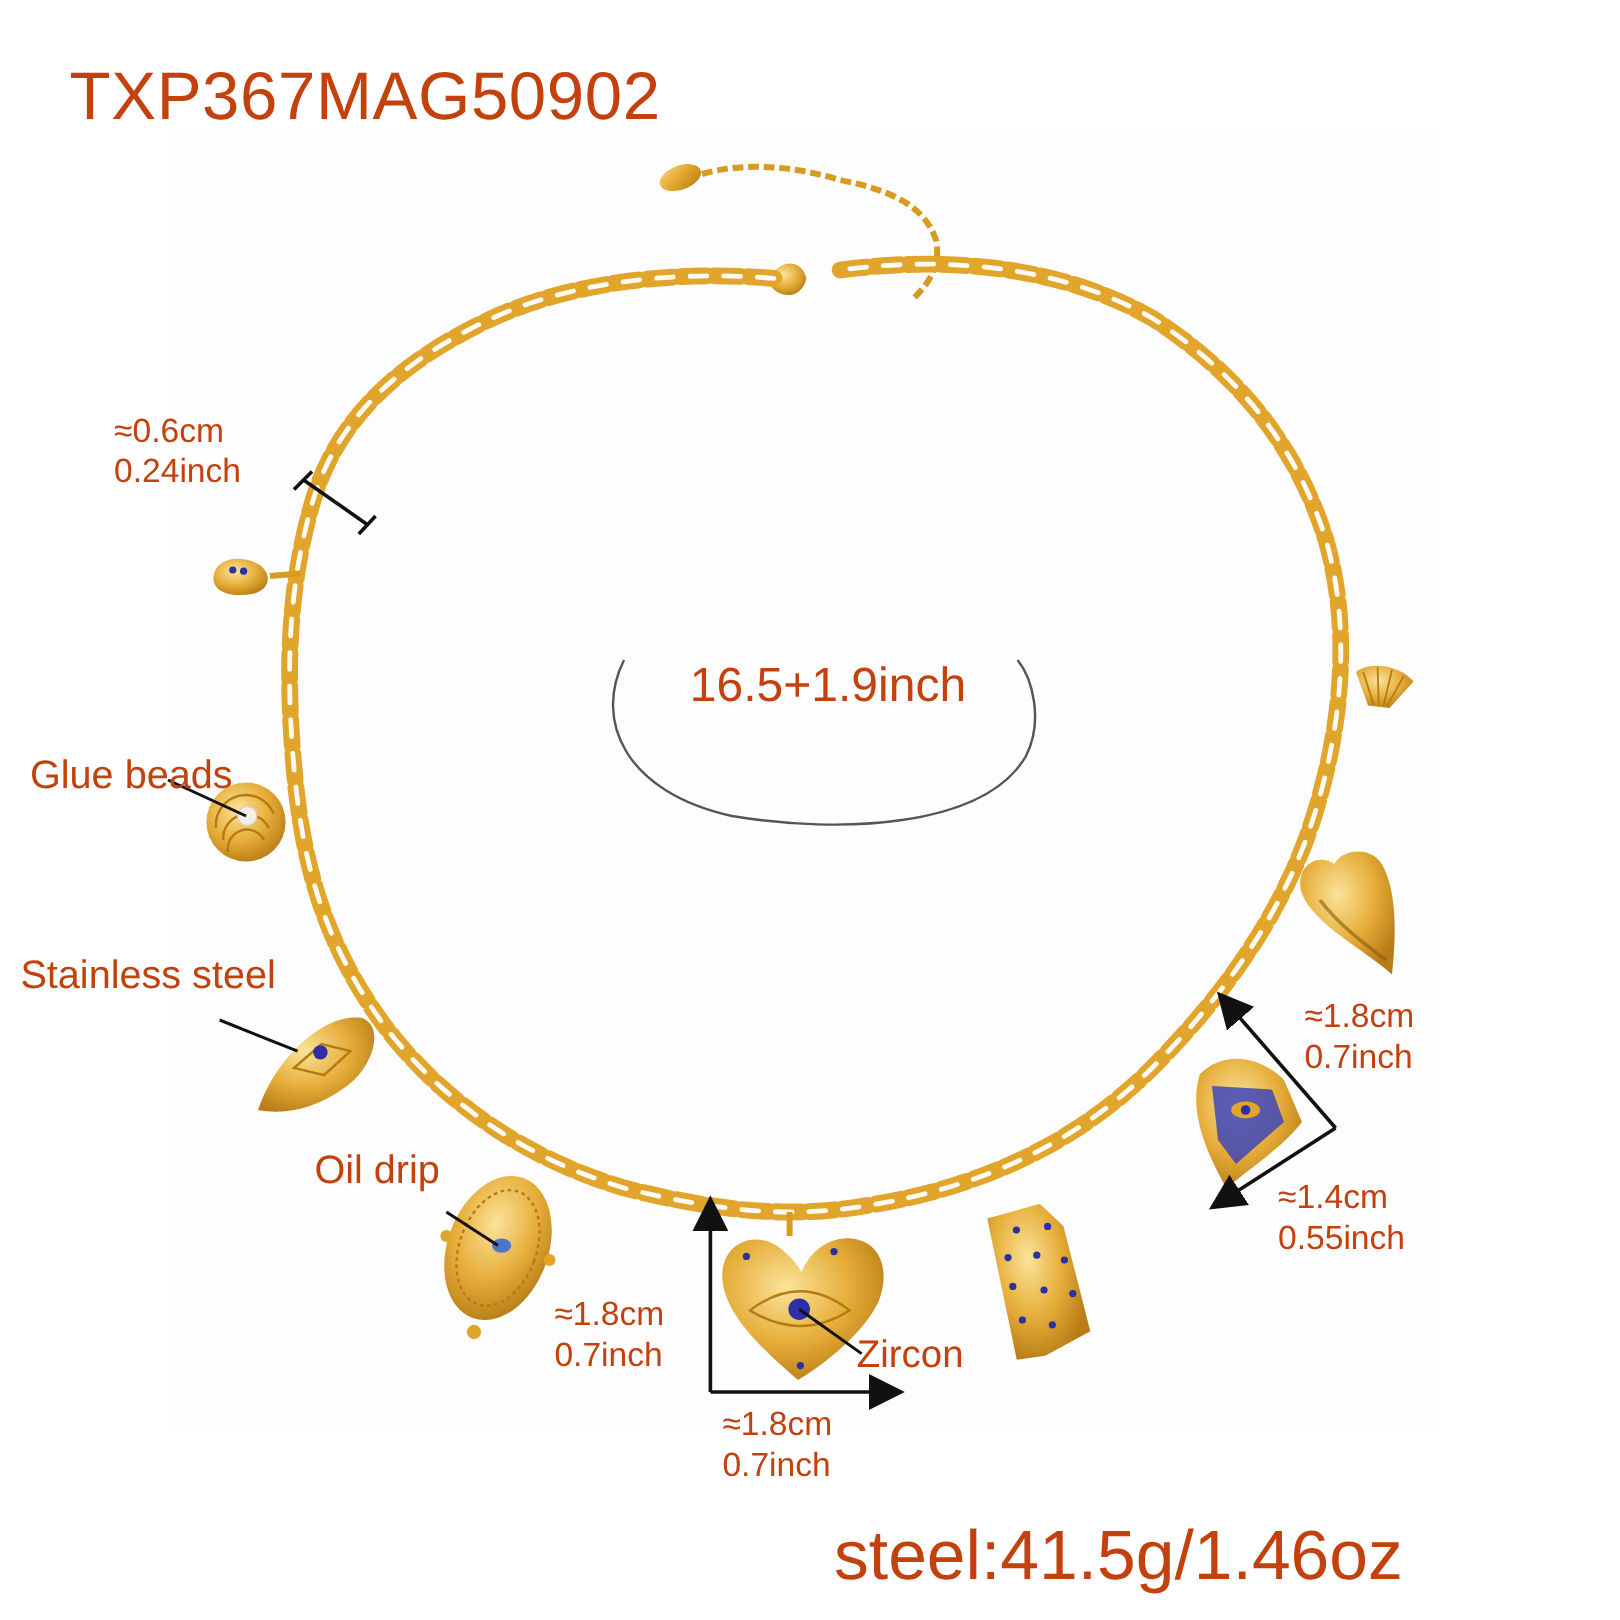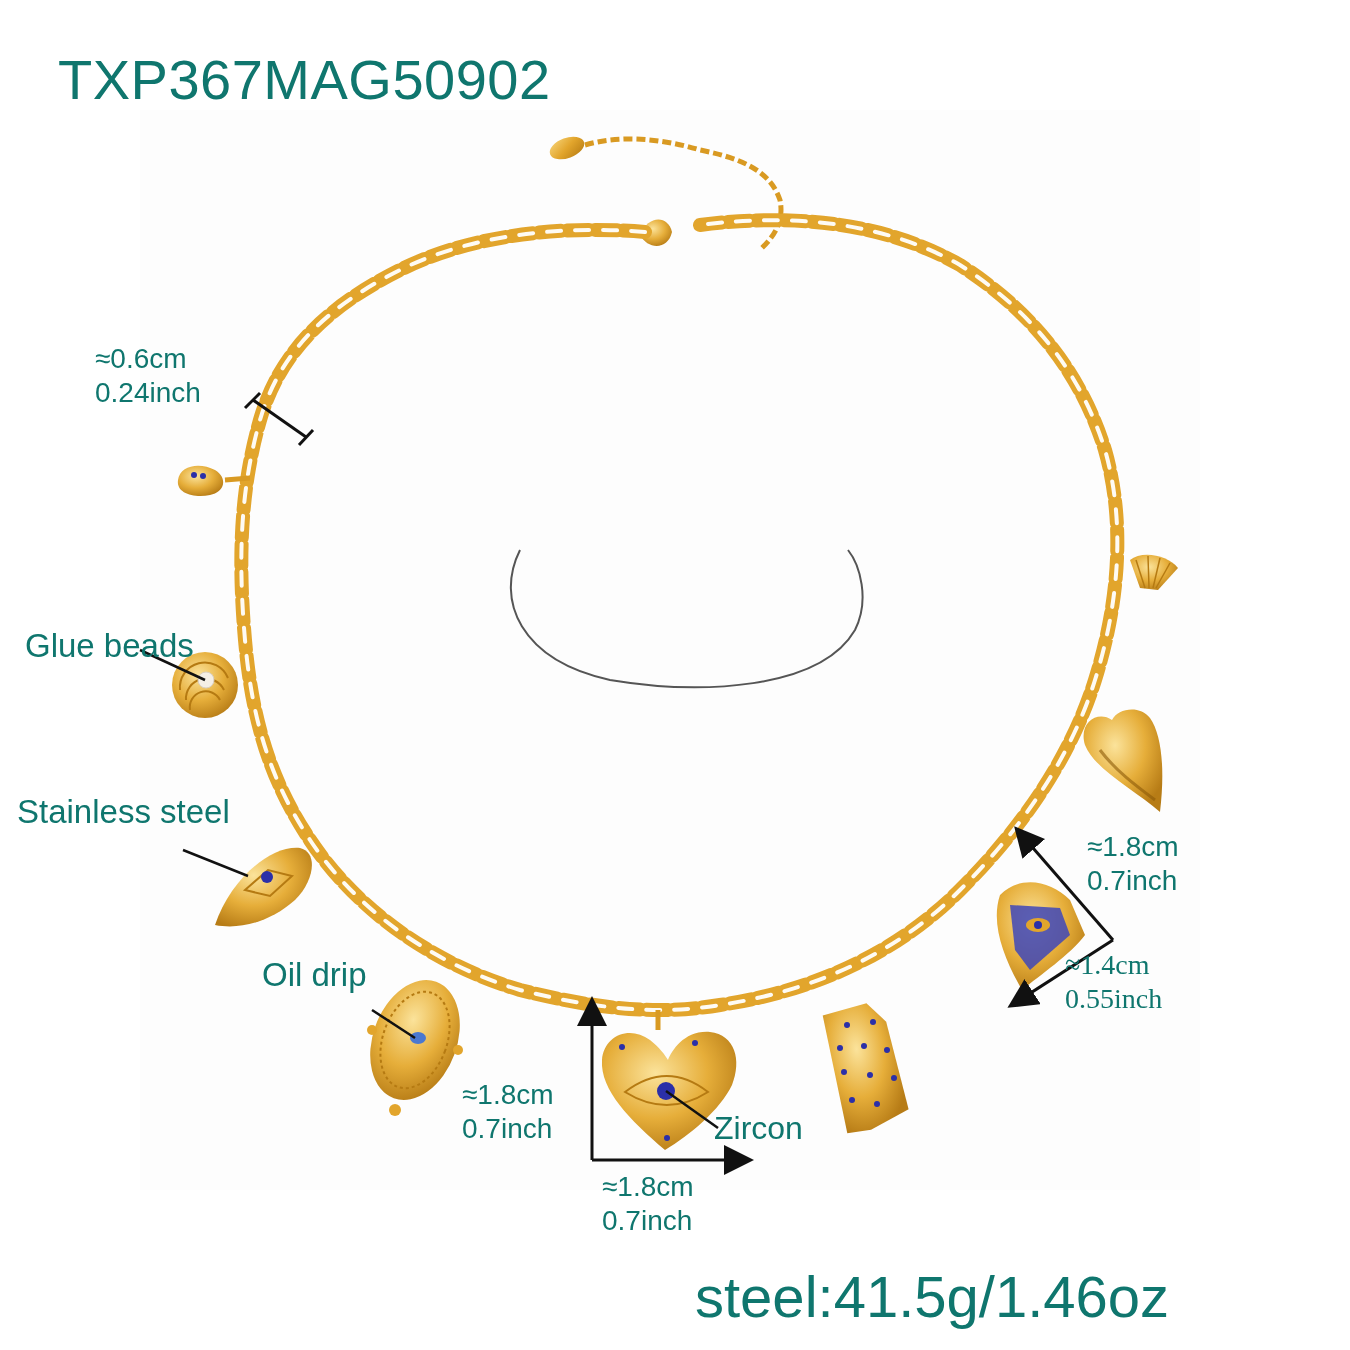--- a/index.html
+++ b/index.html
@@ -1,19 +1,19 @@
 <!DOCTYPE html>
 <html><head>
 <meta charset="utf-8">
 <style>
   html, body { margin:0; padding:0; background:#ffffff; }
   body { width:1350px; height:1350px; position:relative; overflow:hidden;
          font-family:"Liberation Sans", "DejaVu Sans", sans-serif; color:#111; }
   .bgpanel { position:absolute; left:140px; top:110px; width:1060px; height:1080px; background:#fdfdfd; }
-  .txt { position:absolute; color:#0f766e; white-space:nowrap; line-height:1; }
+  .txt { position:absolute; color:#c2410c; white-space:nowrap; line-height:1; }
   .sku { left:58px; top:52px; font-size:56px; letter-spacing:0.5px; }
   .meas { font-size:28px; line-height:34px; }
   .label { font-size:33px; }
   .len { font-size:40px; line-height:46px; text-align:center; }
   .weight { left:695px; top:1268px; font-size:58px; }
   svg.art { position:absolute; left:0; top:0; }
 </style>
 </head>
 <body>
 
@@ -147,20 +147,21 @@
 </svg>
 
 <div class="txt sku">TXP367MAG50902</div>
 
 <div class="txt meas" style="left:95px; top:342px;">
   <div>≈0.6cm</div>
   <div>0.24inch</div>
 </div>
 
 <div class="txt len" style="left:530px; top:548px; width:320px;">
+  <div>16.5+1.9inch</div>
 </div>
 
 <div class="txt label" style="left:25px; top:629px;">Glue beads</div>
 <div class="txt label" style="left:17px; top:795px;">Stainless steel</div>
 <div class="txt label" style="left:262px; top:958px;">Oil drip</div>
 <div class="txt label" style="left:714px; top:1112px; font-size:32px;">Zircon</div>
 
 <div class="txt meas" style="left:462px; top:1078px;">
   <div>≈1.8cm</div>
   <div>0.7inch</div>
@@ -169,18 +170,18 @@
 <div class="txt meas" style="left:602px; top:1170px;">
   <div>≈1.8cm</div>
   <div>0.7inch</div>
 </div>
 
 <div class="txt meas" style="left:1087px; top:830px;">
   <div>≈1.8cm</div>
   <div>0.7inch</div>
 </div>
 
-<div class="txt meas" style="left:1065px; top:948px;font-family:Liberation Serif, serif;">
+<div class="txt meas" style="left:1065px; top:981px;">
   <div>≈1.4cm</div>
   <div>0.55inch</div>
 </div>
 
 <div class="txt weight">steel:41.5g/1.46oz</div>
 
 </body></html>

